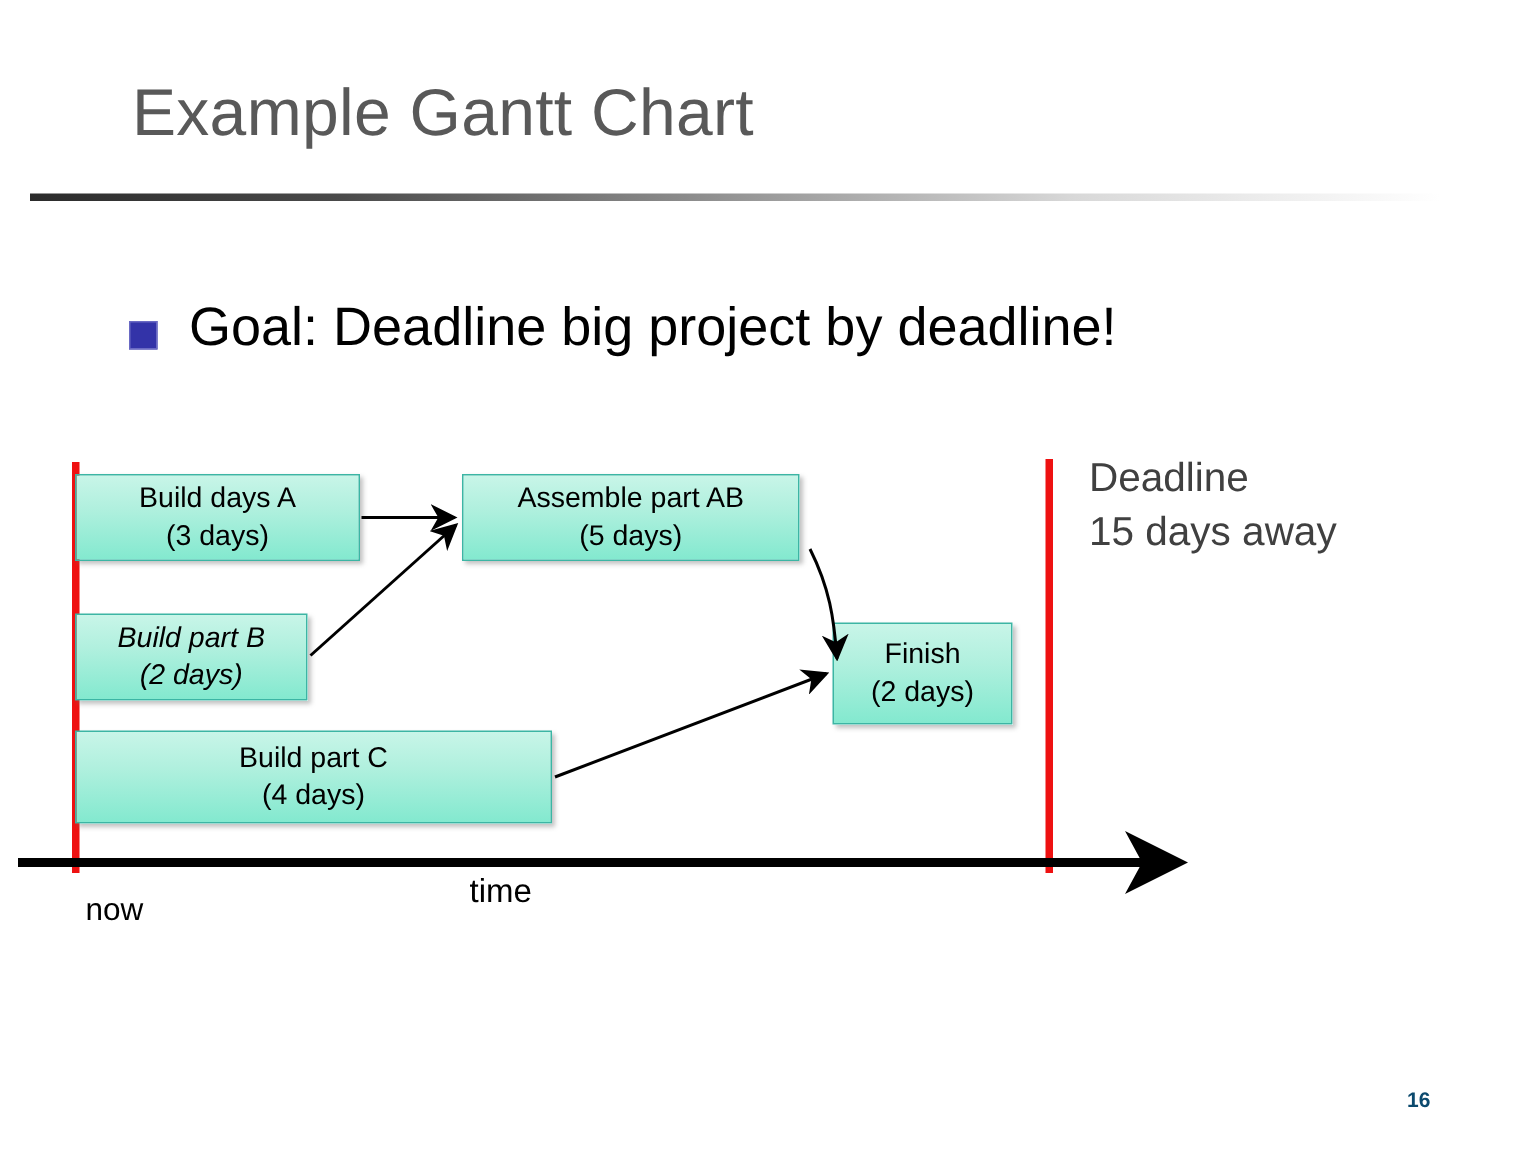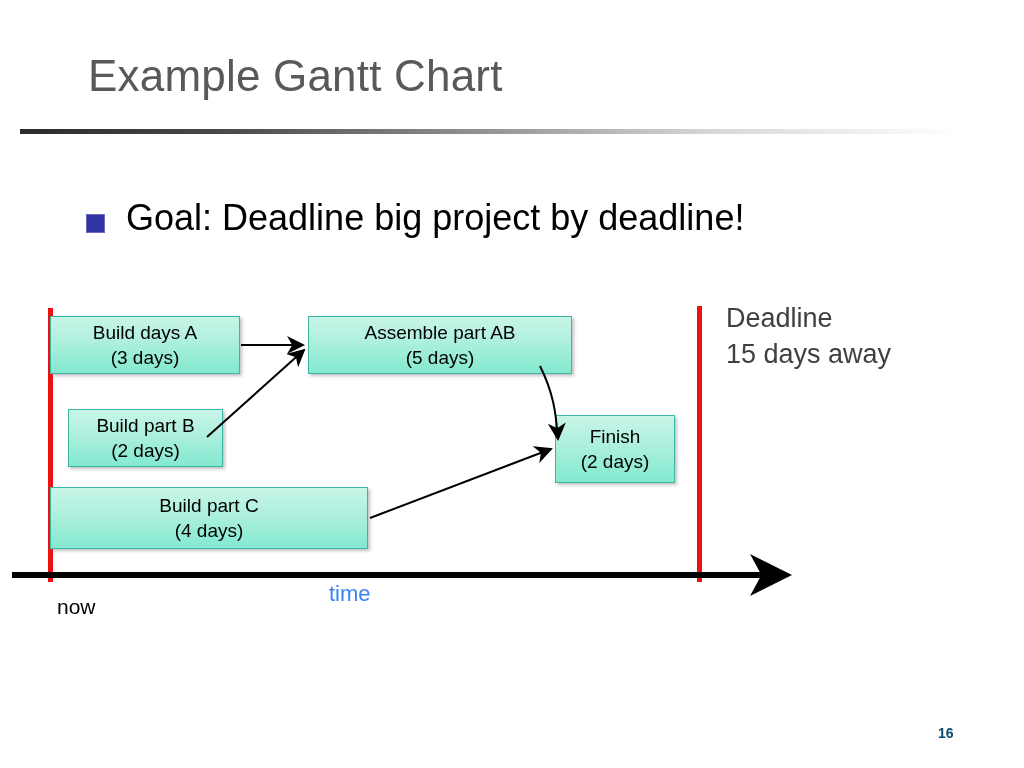--- a/index.html
+++ b/index.html
@@ -85,23 +85,23 @@
     justify-content: center;
     color: #000000;
     font-size: 19px;
     line-height: 25px;
     text-align: center;
     white-space: nowrap;
   }
   .gbox .l2 { display: block; }
 
   #box-a { left: 50px;  top: 316px; width: 190px; height: 58px; }
-  #box-b { left: 68px;  top: 409px; width: 155px; height: 58px; }
+  #box-b { left: 50px;  top: 409px; width: 155px; height: 58px; font-style: italic; }
   #box-c { left: 50px;  top: 487px; width: 318px; height: 62px; }
-  #box-ab{ left: 308px; top: 316px; width: 264px; height: 58px; }
+  #box-ab{ left: 308px; top: 316px; width: 225px; height: 58px; }
   #box-fin{left: 555px; top: 415px; width: 120px; height: 68px; text-align: center; }
 
   .redline {
     position: absolute;
     width: 5px;
     background: #ee1111;
   }
   #now-line      { left: 48px;  top: 308px; height: 274px; }
   #deadline-line { left: 697px; top: 306px; height: 276px; }
 
@@ -123,22 +123,21 @@
     line-height: 26px;
     color: #000000;
     margin-left: 23px;
   }
   #time-label {
     position: absolute;
     left: 313px;
     top: 580px;
     font-size: 22px;
     line-height: 28px;
-    color: #3b82f6;
-    margin-left: 16px;
+    color: #000000;
   }
 
   #page-number {
     position: absolute;
     left: 938px;
     top: 725px;
     font-size: 14px;
     color: #0c4a6e;
     font-weight: bold;
   }

